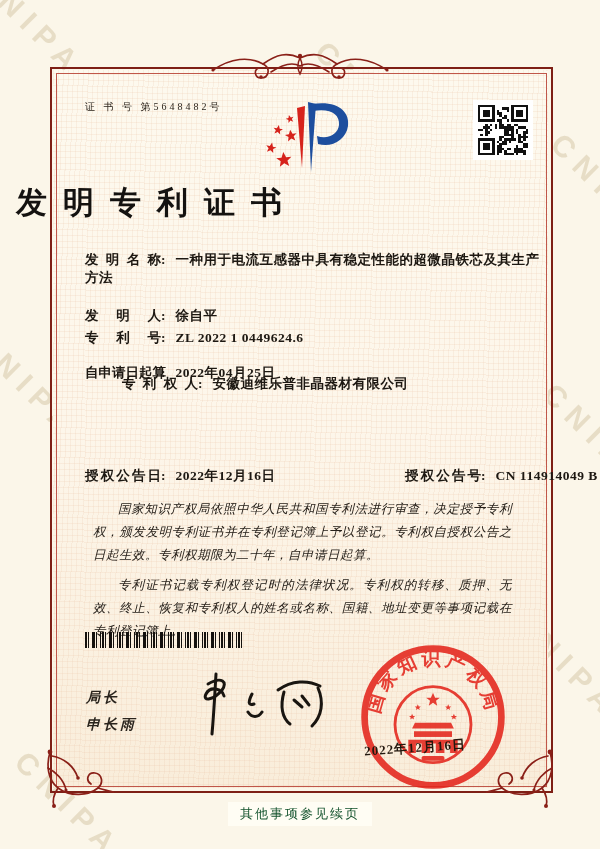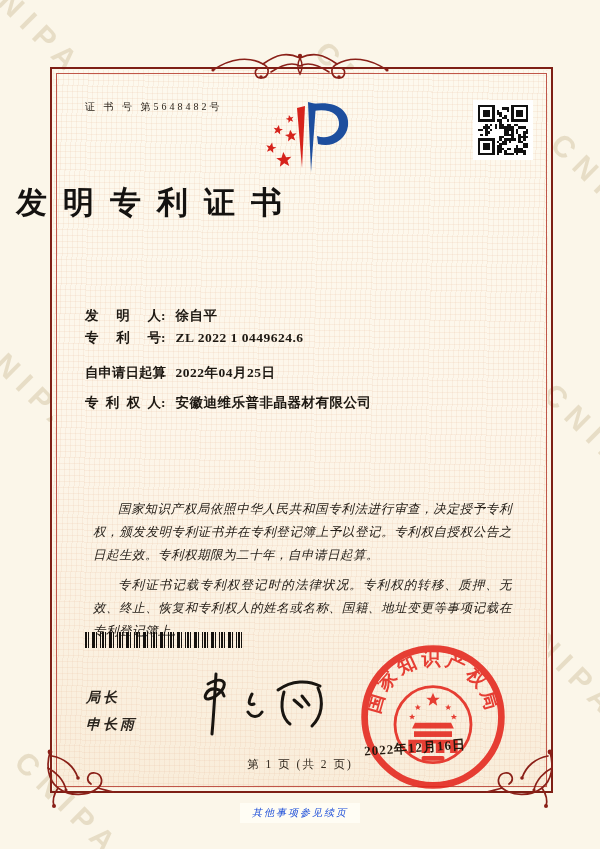--- a/index.html
+++ b/index.html
@@ -63,22 +63,22 @@
 
   
   .seal{position:absolute;left:357px;top:641px;width:152px;height:152px;opacity:0.95;}
   .seal-date{position:absolute;left:364px;top:738px;width:130px;font-size:13px;font-weight:700;
       color:#23180e;transform:rotate(-4deg);letter-spacing:1px;white-space:nowrap;}
 
   
   .page-info{position:absolute;left:0;top:757px;width:100%;text-align:center;font-size:11.5px;
       color:#32291f;letter-spacing:2px;}
   .footer-note{position:absolute;left:0;top:802px;width:100%;text-align:center;}
-  .footer-note span{display:inline-block;background:#fffdf4;padding:3px 12px;font-size:10px;
-      font-style:italic;color:#1d4ed8;letter-spacing:2px;}
+  .footer-note span{display:inline-block;background:#fffdf4;padding:3px 12px;font-size:13px;
+      color:#14532d;letter-spacing:2px;}
 </style>
 </head>
 <body>
 
 <div id="page">
 
   <span class="wm" style="left:-38px;top:6px;">CNIPA</span>
   <span class="wm" style="left:300px;top:78px;">CNIPA</span>
   <span class="wm" style="left:536px;top:170px;">CNIPA</span>
   <span class="wm" style="left:368px;top:252px;">CNIPA</span>
@@ -284,31 +284,40 @@
         <rect x="15" y="1" width="5" height="5" fill="#fff"></rect>
         <rect x="16" y="2" width="3" height="3" fill="#111"></rect>
         <rect x="0" y="14" width="7" height="7" fill="#111"></rect>
         <rect x="1" y="15" width="5" height="5" fill="#fff"></rect>
         <rect x="2" y="16" width="3" height="3" fill="#111"></rect>
       </svg>
   </div>
 
   <div class="title">发明专利证书</div>
 
+  <div class="frow" style="top:251px;white-space:normal;">
+    <span class="flabel">发明名称</span><span class="fcolon">:</span><span class="fvalue">一种用于电流互感器中具有稳定性能的超微晶铁芯及其生产方法</span>
+  </div>
   <div class="frow" style="top:295px;margin-top:12px;">
     <span class="flabel">发明人</span><span class="fcolon">:</span><span class="fvalue">徐自平</span>
   </div>
   <div class="frow" style="top:329px;">
     <span class="flabel">专利号</span><span class="fcolon">:</span><span class="fvalue">ZL 2022 1 0449624.6</span>
   </div>
   <div class="frow" style="top:364px;">
     <span class="flabel">自申请日起算</span><span class="fcolon">:</span><span class="fvalue">2022年04月25日</span>
   </div>
-  <div class="frow" style="top:394px;">
+  <div class="frow" style="top:375px;margin-left:37px;">
     <span class="flabel">专利权人</span><span class="fcolon">:</span><span class="fvalue">安徽迪维乐普非晶器材有限公司</span>
+  </div>
+  <div class="frow" style="top:467px;">
+    <span class="flabel">授权公告日</span><span class="fcolon">:</span><span class="fvalue">2022年12月16日</span>
+    <span class="frow2">
+      <span class="flabel">授权公告号</span><span class="fcolon">:</span><span class="fvalue">CN 114914049 B</span>
+    </span>
   </div>
 
   <div class="legal">
     <p>国家知识产权局依照中华人民共和国专利法进行审查，决定授予专利权，颁发发明专利证书并在专利登记簿上予以登记。专利权自授权公告之日起生效。专利权期限为二十年，自申请日起算。</p>
     <p>专利证书记载专利权登记时的法律状况。专利权的转移、质押、无效、终止、恢复和专利权人的姓名或名称、国籍、地址变更等事项记载在专利登记簿上。</p>
   </div>
 
   <div class="barcode"></div>
 
   <div class="director">
@@ -345,18 +354,17 @@
       <use href="#st2" transform="translate(58,80) scale(0.34)"></use>
       <use href="#st2" transform="translate(102,80) scale(0.34)"></use>
       <path d="M58,92 L102,92 L99,86 L61,86 Z"></path>
       <rect x="60" y="95" width="40" height="6"></rect>
       <path d="M54,104 L106,104 L106,118 L54,118 Z M62,108 h6 v10 h-6 Z M77,108 h6 v10 h-6 Z M92,108 h6 v10 h-6 Z" fill-rule="evenodd"></path>
       <rect x="68" y="121" width="24" height="5" rx="2"></rect>
     </g>
   </svg>
   <div class="seal-date">2022年12月16日</div>
 
-  <div class="page-info">第 1 页 (共 2 页)</div>
   <div class="footer-note">
     <span>其他事项参见续页</span>
   </div>
 
 </div>
 
 </body></html>

